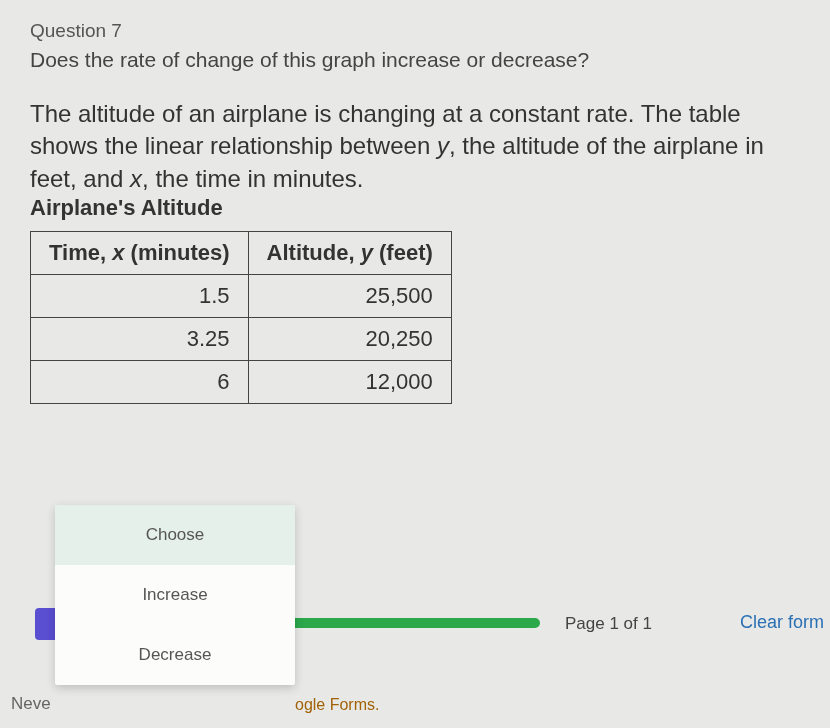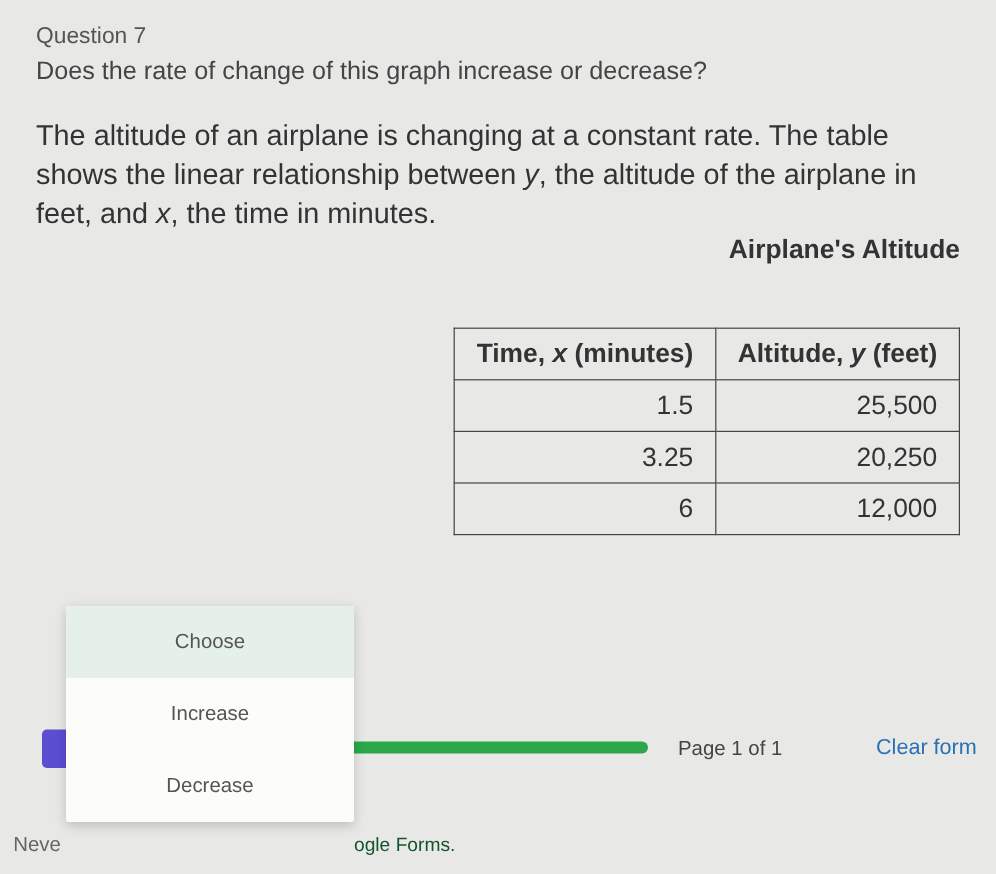--- a/index.html
+++ b/index.html
@@ -28,22 +28,21 @@
     .passage {
       font-size: 24px;
       color: #333;
       line-height: 1.35;
       font-weight: 500;
     }
     .passage .var { font-style: italic; }
     .table-wrap {
       display: flex;
       flex-direction: column;
-      align-items: flex-end;
-      gap: 42px;
+      align-items: flex-start;
     }
     .table-title {
       font-size: 22px;
       font-weight: 700;
       color: #333;
       margin-bottom: 10px;
     }
     table.altitude {
       border-collapse: collapse;
       background: transparent;
@@ -89,41 +88,41 @@
       left: 11px;
       bottom: 14px;
       font-size: 17px;
       color: #666;
     }
     .forms-text {
       position: absolute;
       left: 295px;
       bottom: 14px;
       font-size: 16px;
-      color: #14532d;
+      color: #a16207;
     }
     .progress-bar {
       position: absolute;
       left: 290px;
       top: 618px;
       width: 250px;
       height: 10px;
       background: #2aa84a;
       border-radius: 5px;
     }
     .page-indicator {
       position: absolute;
       left: 565px;
       top: 614px;
       font-size: 17px;
       color: #444;
     }
     .clear-form {
       position: absolute;
-      right: 14px;
+      right: 4px;
       top: 612px;
       font-size: 18px;
       color: #2b6fb5;
       padding-right: 2px;
       cursor: pointer;
     }
     .purple-btn {
       position: absolute;
       left: 35px;
       top: 608px;

